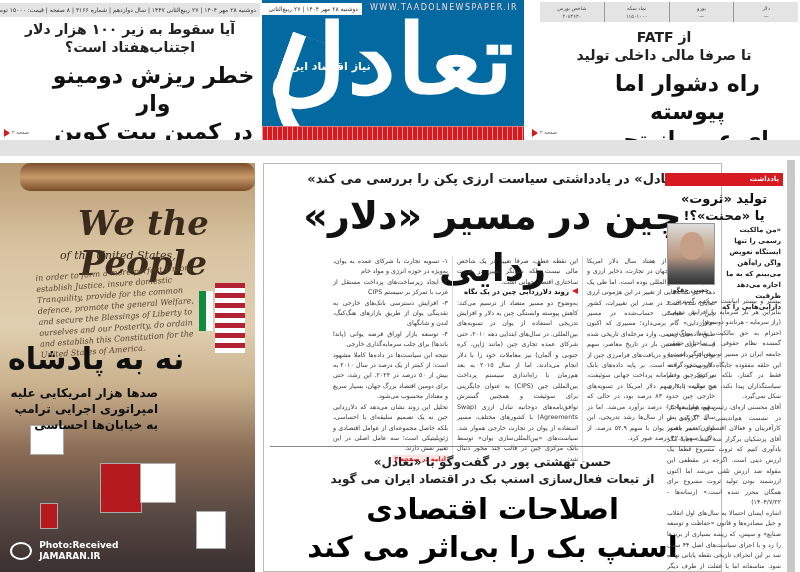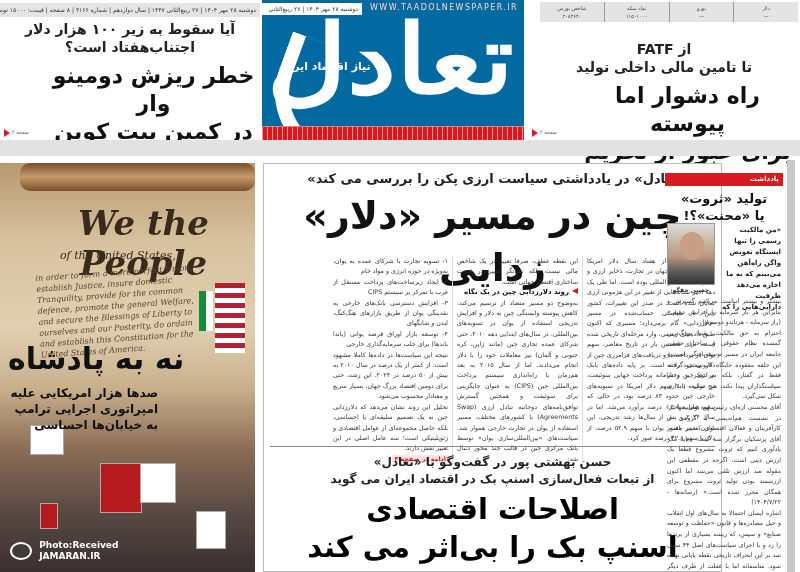--- a/index.html
+++ b/index.html
@@ -110,22 +110,22 @@
 
   <div class="top-left">
     <div class="kicker">آیا سقوط به زیر ۱۰۰ هزار دلار</div>
     <div class="kicker">اجتناب‌هفتاد است؟</div>
     <div class="big">خطر ریزش دومینو وار</div>
     <div class="big" style="margin-top:0">در کمین بیت کوین</div>
   </div>
   <div class="page-ref" style="left:4px; top:129px;"><span class="tri"></span><span>صفحه ۲</span></div>
 
   <div class="top-right">
-    <div class="kicker" style="margin-top:20px">از FATF</div>
-    <div class="kicker">تا تامین مالی داخلی تولید</div>
+    <div class="kicker" style="margin-top:8px">از FATF</div>
+    <div class="kicker">تا صرفا مالی داخلی تولید</div>
     <div class="big">راه دشوار اما پیوسته</div>
     <div class="big" style="margin-top:0">برای عبور از تحریم</div>
   </div>
   <div class="page-ref" style="left:532px; top:129px;"><span class="tri"></span><span>صفحه ۲</span></div>
 
   <div class="grayband"></div>
 
   <div class="photo">
     <div class="scroll-roll"></div>
     <div class="we">We the People</div>

